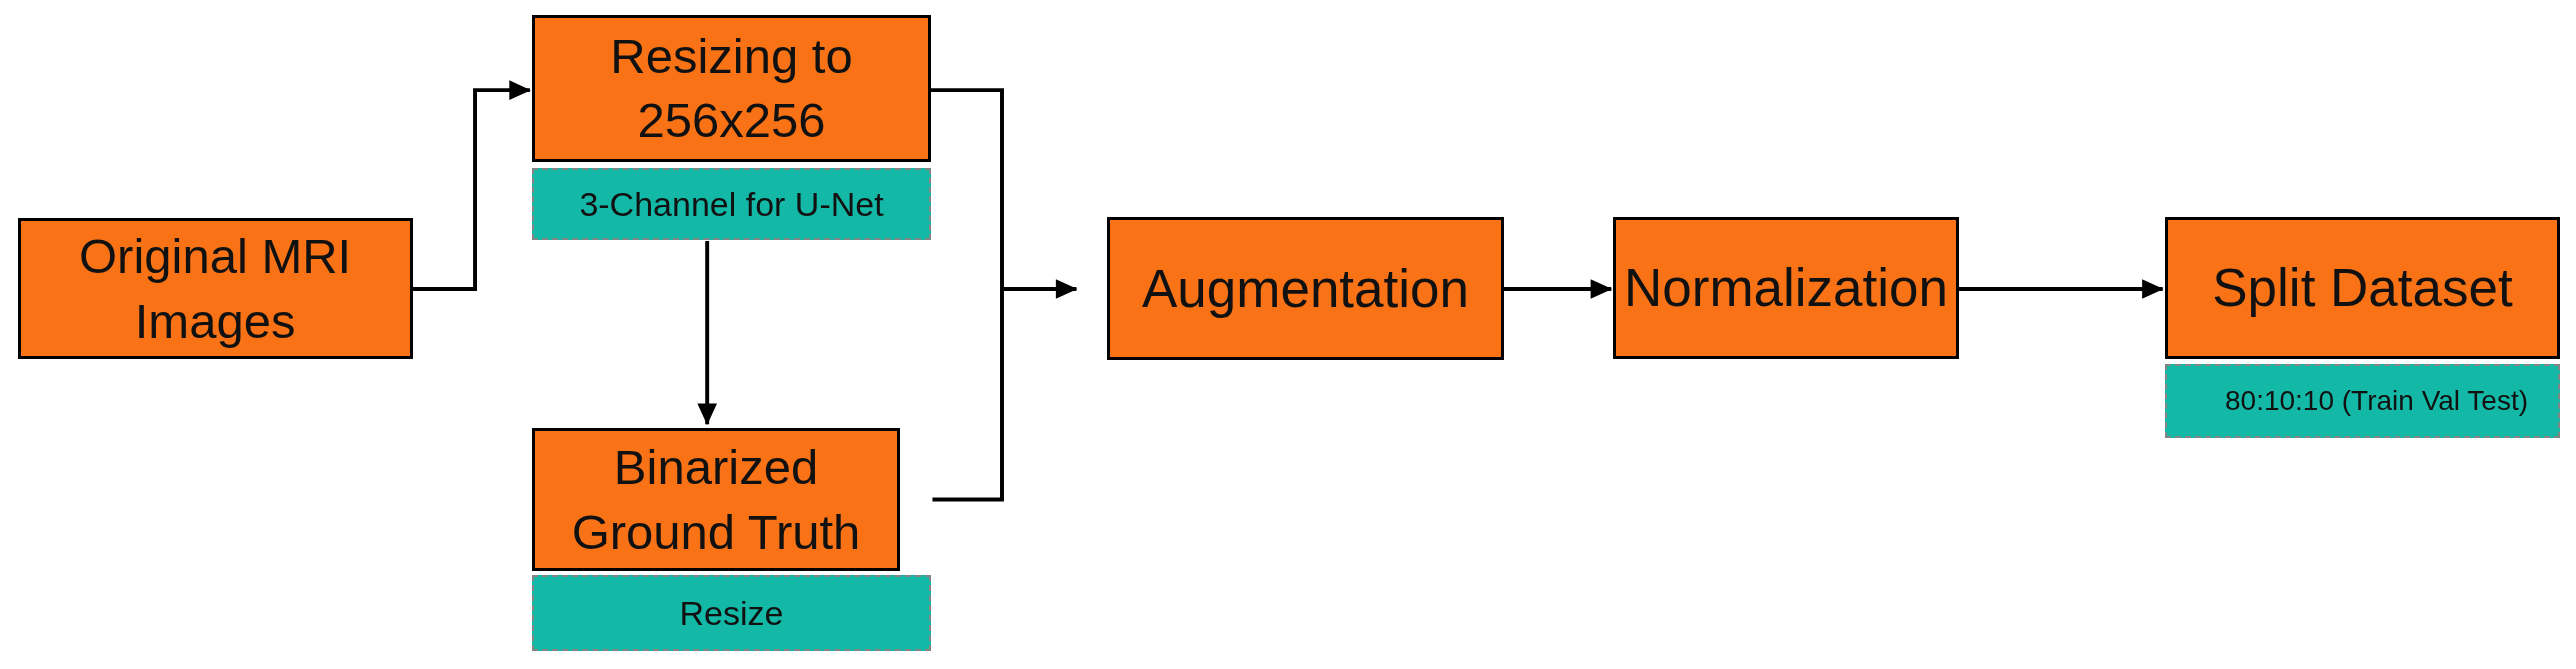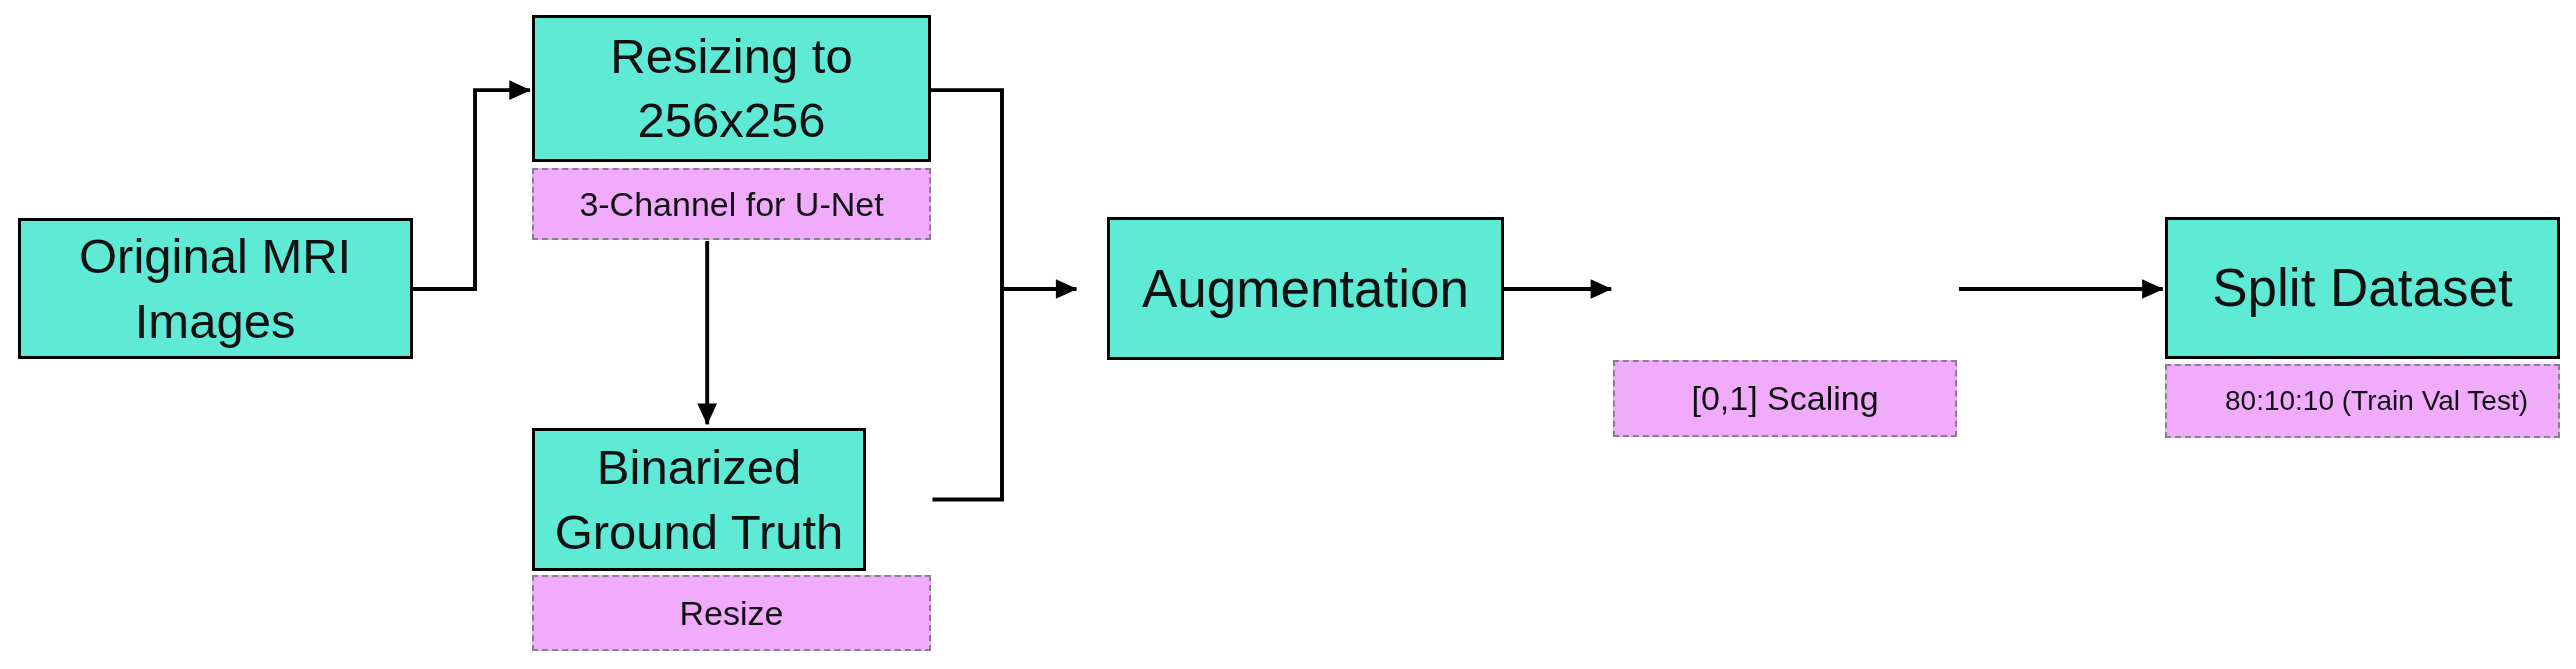--- a/index.html
+++ b/index.html
@@ -8,44 +8,44 @@
     width: 2576px;
     height: 670px;
     background: #ffffff;
     font-family: "Liberation Sans", sans-serif;
     overflow: hidden;
   }
   #wires { position: absolute; left: 0; top: 0; }
   .box {
     position: absolute;
     box-sizing: border-box;
-    background: #5eead4;
+    background: #f97316;
     display: flex;
     align-items: center;
     justify-content: center;
     text-align: center;
   }
   .solid { border: 3.9px solid #000000; }
-  .dotted { border: 2.9px dashed #848484; background: #f0abfc; }
+  .dotted { border: 2.9px dashed #848484; background: #14b8a6; }
   .title {
     font-size: 49px;
     line-height: 1.32;
     color: #111111;
     white-space: pre-line;
   }
   .note {
     font-size: 34px;
     line-height: 1.3;
     color: #111111;
     white-space: pre-line;
   }
   
   #b-original   { left: 17.6px;   top: 218px; width: 395px; height: 141px; }
   #b-resizing   { left: 532px;  top: 14.7px;  width: 399px; height: 147px; }
-  #b-binarized  { left: 532px;  top: 428px; width: 334px; height: 143px; }
+  #b-binarized  { left: 532px;  top: 428px; width: 368px; height: 143px; }
   #b-augment    { left: 1078px; top: 217px; width: 397px; height: 143px; margin-left: 29px; }
   #b-normal     { left: 1613px; top: 217px; width: 346px; height: 142px; }
   #b-split      { left: 2165px; top: 217px; width: 395px; height: 142px; align-items: center; }
   #b-augment .title, #b-normal .title, #b-split .title { font-size: 53px; }
   
   #n-resizing   { left: 532px;  top: 168px; width: 399px; height: 72px; }
   #n-binarized  { left: 532px;  top: 575px; width: 399px; height: 76px; }
   #n-augment    { left: 1074px; top: 369px; width: 346px; height: 204px;
                   justify-content: flex-start; align-items: flex-start;
                   text-align: left; padding: 9.8px 0 0 29px; }
@@ -91,22 +91,22 @@
 Ground Truth</span>
   </div>
   <div class="box dotted" id="n-binarized">
     <span class="note">Resize</span>
   </div>
 
   <div class="box solid" id="b-augment">
     <span class="title">Augmentation</span>
   </div>
 
-  <div class="box dotted" id="n-normal">
-    <span class="note">[0,1] Scaling</span>
+  <div class="box solid" id="b-normal">
+    <span class="title">Normalization</span>
   </div>
 
   <div class="box solid" id="b-split">
     <span class="title">Split Dataset</span>
   </div>
   <div class="box dotted" id="n-split">
     <span class="note">80:10:10 (Train Val Test)</span>
   </div>
 
 </div>

